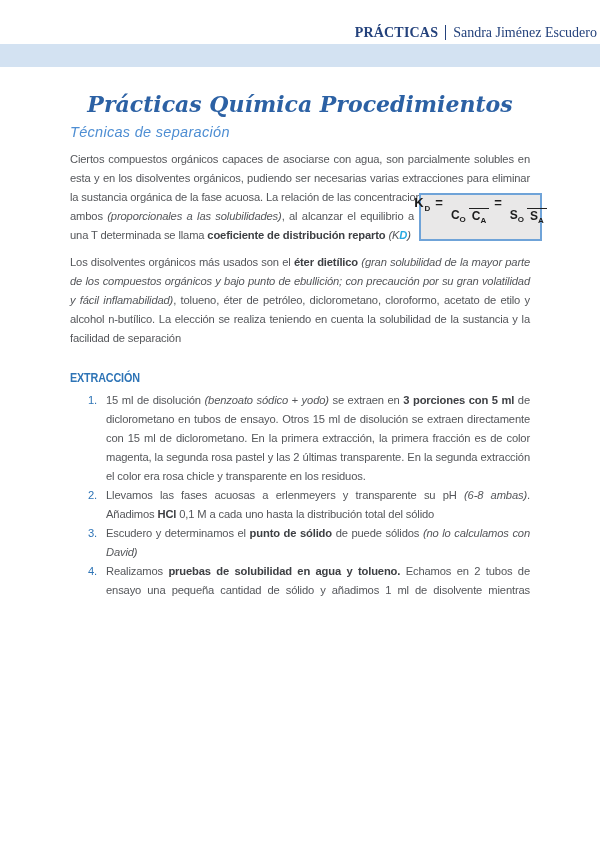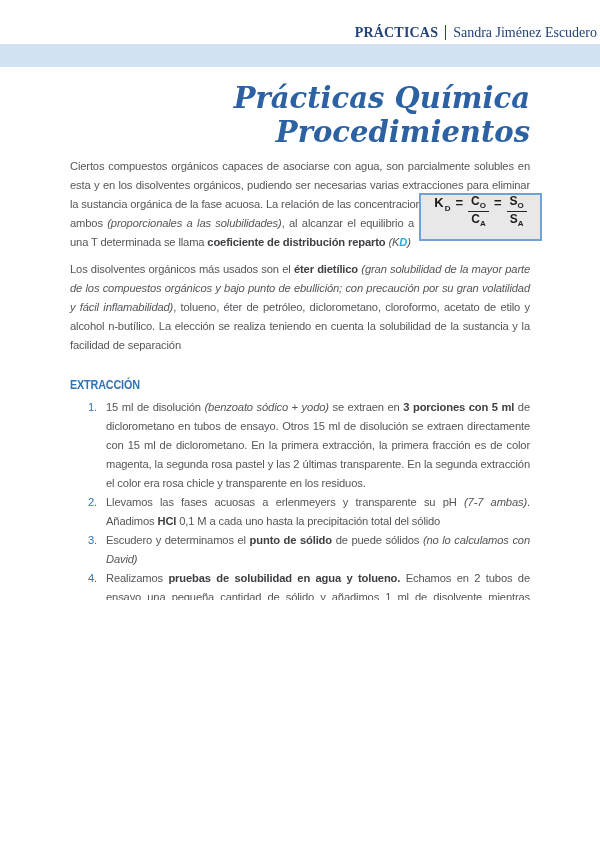--- a/index.html
+++ b/index.html
@@ -20,25 +20,25 @@
     display:inline-block; width:1px; height:15px;
     background:#24427c; margin:0 7px; vertical-align:-3px;
   }
   .band {
     position:absolute; top:44px; left:0; width:600px; height:23px;
     background:#d3e2f2;
   }
   
   .content { position:absolute; top:70px; left:70px; width:460px; }
   .title {
-    text-align:right;
+    text-align:center;
     font-family:"DejaVu Serif", serif;
     font-style:italic; font-weight:700;
-    font-size:29px; line-height:34px;
-    color:#2c61a4; margin-top:11px;
+    font-size:22px; line-height:34px;
+    color:#2c61a4; margin-top:17px;
   }
   .subtitle {
     font-style:italic; font-weight:400;
     font-size:14.5px; line-height:19px;
     color:#4e8ed3; margin-top:2px; letter-spacing:.3px;
   }
   .body {
     font-size:11.2px; line-height:19px; letter-spacing:-.15px;
     text-align:justify; color:#54565a;
   }
@@ -51,21 +51,21 @@
   .run-accent { font-weight:700; font-style:italic; color:#29abe2; }
   
   .formula-box {
     position:absolute; left:419px; top:193px; width:123px; height:48px;
     background:#e9e8e8; border:2px solid #6fa3d8;
     display:flex; justify-content:center; gap:5px;
     font-weight:700; color:#1c1c1c; font-size:13px;
   }
   .formula-box sub { font-size:8px; font-weight:700; }
   .f-k sub { margin-left:1px; }
-  .frac { display:inline-flex; flex-direction:column; align-items:center; line-height:1.15; font-size:12px; }
+  .frac { display:inline-flex; flex-direction:row; align-items:center; line-height:1.15; font-size:12px; }
   .frac .den { border-top:1.5px solid #222; padding:1px 3px 0 3px; }
   .frac .num { padding:0 3px; }
   
   .sec {
     margin-top:22px;
     font-weight:700; font-size:13.5px; color:#2e74b6;
     letter-spacing:-.2px;
     transform:scaleX(.8); transform-origin:left center;
     display:inline-block;
   }
@@ -85,37 +85,38 @@
   <div class="header">
     <span class="h-type">PRÁCTICAS</span><span class="h-sep"></span><span class="h-author">Sandra Jiménez Escudero</span>
   </div>
 
   <div class="band"></div>
 
   <div class="content">
 
     <h1 class="title">Prácticas Química Procedimientos</h1>
 
+    <h2 class="subtitle">Técnicas de separación</h2>
 
     <p class="body p1a"><span class="run-normal">Ciertos compuestos orgánicos capaces de asociarse con agua, son parcialmente solubles en esta y en los disolventes orgánicos, pudiendo ser necesarias varias extracciones para eliminar la sustancia orgánica de la fase acuosa. La relación de las concentraciones de</span></p>
     <p class="body p1b"><span class="run-normal">ambos </span><span class="run-italic">(proporcionales a las solubilidades)</span><span class="run-normal">, al alcanzar el equilibrio a una T determinada se llama </span><span class="run-bold">coeficiente de distribución reparto</span><span class="run-normal"> </span><span class="run-italic">(K</span><span class="run-accent">D</span><span class="run-italic">)</span></p>
 
 
     <p class="body p3"><span class="run-normal">Los disolventes orgánicos más usados son el </span><span class="run-bold">éter dietílico </span><span class="run-italic">(gran solubilidad de la mayor parte de los compuestos orgánicos y bajo punto de ebullición; con precaución por su gran volatilidad y fácil inflamabilidad)</span><span class="run-normal">, tolueno, éter de petróleo, diclorometano, cloroformo, acetato de etilo y alcohol n-butílico. La elección se realiza teniendo en cuenta la solubilidad de la sustancia y la facilidad de separación</span></p>
 
     <h3 class="sec">EXTRACCIÓN</h3>
 
     <ol class="steps">
       <li class="step body">
         <span class="step-num">1.</span>
         <span class="step-text"><span class="run-normal">15 ml de disolución </span><span class="run-italic">(benzoato sódico + yodo)</span><span class="run-normal"> se extraen en </span><span class="run-bold">3 porciones con 5 ml</span><span class="run-normal"> de diclorometano en tubos de ensayo. Otros 15 ml de disolución se extraen directamente con 15 ml de diclorometano. En la primera extracción, la primera fracción es de color magenta, la segunda rosa pastel y las 2 últimas transparente. En la segunda extracción el color era rosa chicle y transparente en los residuos.</span></span>
       </li>
       <li class="step body">
         <span class="step-num">2.</span>
-        <span class="step-text"><span class="run-normal">Llevamos las fases acuosas a erlenmeyers y transparente su pH </span><span class="run-italic">(7-7 ambas)</span><span class="run-normal">. Añadimos </span><span class="run-bold">HCl</span><span class="run-normal"> 0,1 M a cada uno hasta la precipitación total del sólido</span></span>
+        <span class="step-text"><span class="run-normal">Llevamos las fases acuosas a erlenmeyers y transparente su pH </span><span class="run-italic">(6-8 ambas)</span><span class="run-normal">. Añadimos </span><span class="run-bold">HCl</span><span class="run-normal"> 0,1 M a cada uno hasta la distribución total del sólido</span></span>
       </li>
       <li class="step body">
         <span class="step-num">3.</span>
         <span class="step-text"><span class="run-normal">Escudero y determinamos el </span><span class="run-bold">punto de sólido</span><span class="run-normal"> de puede sólidos </span><span class="run-italic">(no lo calculamos con David)</span></span>
       </li>
       <li class="step body">
         <span class="step-num">4.</span>
         <span class="step-text"><span class="run-normal">Realizamos </span><span class="run-bold">pruebas de solubilidad en agua y tolueno.</span><span class="run-normal"> Echamos en 2 tubos de ensayo una pequeña cantidad de sólido y añadimos 1 ml de disolvente mientras agitamos. Si no se ha disuelto todo, calentamos en baño María y si ni aún así, se añaden 0,5 ml hasta 3 ml o T de ebullición, concluyendo así que el agua es un buen disolvente para la recristalización al no disolver en frío pero sí en caliente.</span></span>
       </li>
     </ol>

